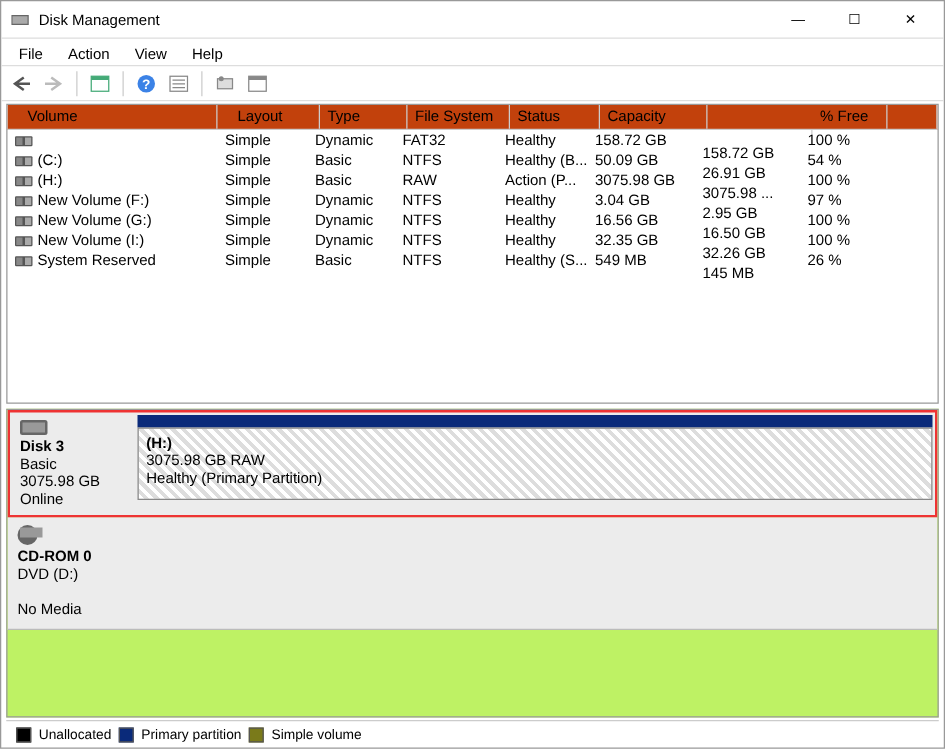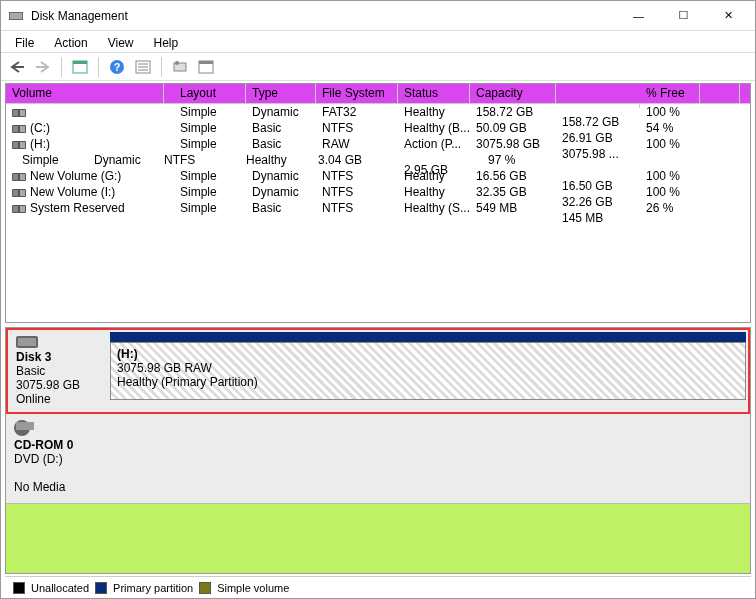--- a/index.html
+++ b/index.html
@@ -8,21 +8,21 @@
 .titlebar .icon { width: 16px; height: 12px; margin-right: 6px; display: inline-flex; align-items: center; }
 .titlebar .title { flex: 1; font-size: 12px; }
 .titlebar .winbtn { width: 45px; height: 28px; display: flex; align-items: center; justify-content: center; font-size: 11px; font-family: sans-serif; cursor: default; }
 .menubar { height: 22px; display: flex; align-items: flex-end; padding: 0 4px; border-bottom: 1px solid #ddd; }
 .menubar .menu { padding: 2px 10px; font-size: 12px; cursor: default; }
 .toolbar { height: 28px; display: flex; align-items: center; padding: 0 4px; border-bottom: 1px solid #ddd; gap: 2px; }
 .toolbar .tbtn { width: 24px; height: 24px; border: 1px solid transparent; display: flex; align-items: center; justify-content: center; cursor: default; }
 .toolbar .sep { width: 1px; height: 20px; background: #ccc; margin: 0 4px; }
 .pane { display: flex; flex-direction: column; height: calc(599px - 30px - 22px - 28px - 2px); }
 .vollist { border: 1px solid #999; margin: 2px 4px 4px 4px; flex: 0 0 240px; overflow: auto; }
-.vlheader { display: flex; background: #d946ef; border-bottom: 1px solid #ccc; height: 20px; }
+.vlheader { display: flex; background: #c2410c; border-bottom: 1px solid #ccc; height: 20px; justify-content: flex-end; }
 .vlheader .col { border-right: 1px solid #ccc; padding: 2px 6px; font-size: 12px; white-space: nowrap; overflow: hidden; }
 .vlrow { display: flex; height: 16px; align-items: center; }
 .vlrow .col { padding: 0 6px; font-size: 12px; white-space: nowrap; overflow: hidden; }
 .c0{width:158px;} .c1{width:72px;margin-left:10px;} .c2{width:70px;} .c3{width:82px;} .c4{width:72px;} .c5{width:86px;} .c6{width:84px;margin-top:20px;} .c7{width:60px;} .c8{width:40px;}
 .vicon { width: 14px; height: 8px; background: #555; display: inline-block; margin-right: 4px; border-radius: 1px; position: relative; vertical-align: middle; }
 .vicon::before{content:"";position:absolute;left:1px;top:1px;width:5px;height:6px;background:#888;}
 .vicon::after{content:"";position:absolute;right:1px;top:1px;width:5px;height:6px;background:#aaa;}
 .disklist { flex: 1; margin: 0 4px 2px 4px; border: 1px solid #999; background: #bef264; overflow: hidden; }
 .diskrow { display: flex; border-bottom: 1px solid #bbb; background: #ececec; }
 .diskhead { width: 100px; padding: 6px 8px; font-size: 12px; }
@@ -146,20 +146,21 @@
           <div class="col c0"><span class="vicon"></span>(H:)</div>
           <div class="col c1">Simple</div>
           <div class="col c2">Basic</div>
           <div class="col c3">RAW</div>
           <div class="col c4">Action (P...</div>
           <div class="col c5">3075.98 GB</div>
           <div class="col c6">3075.98 ...</div>
           <div class="col c7">100 %</div>
         </div>
         <div class="vlrow">
+          <div class="col c0"><span class="vicon"></span>New Volume (F:)</div>
           <div class="col c1">Simple</div>
           <div class="col c2">Dynamic</div>
           <div class="col c3">NTFS</div>
           <div class="col c4">Healthy</div>
           <div class="col c5">3.04 GB</div>
           <div class="col c6">2.95 GB</div>
           <div class="col c7">97 %</div>
         </div>
         <div class="vlrow">
           <div class="col c0"><span class="vicon"></span>New Volume (G:)</div>

